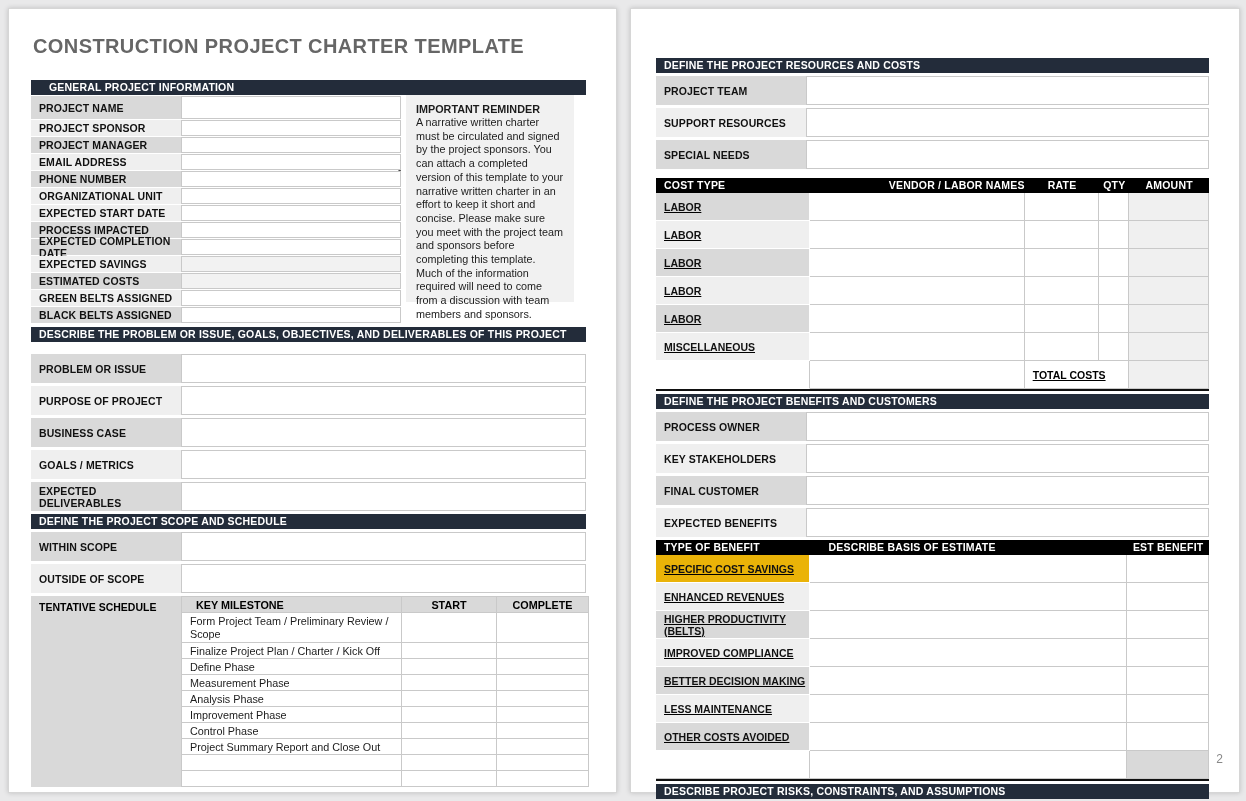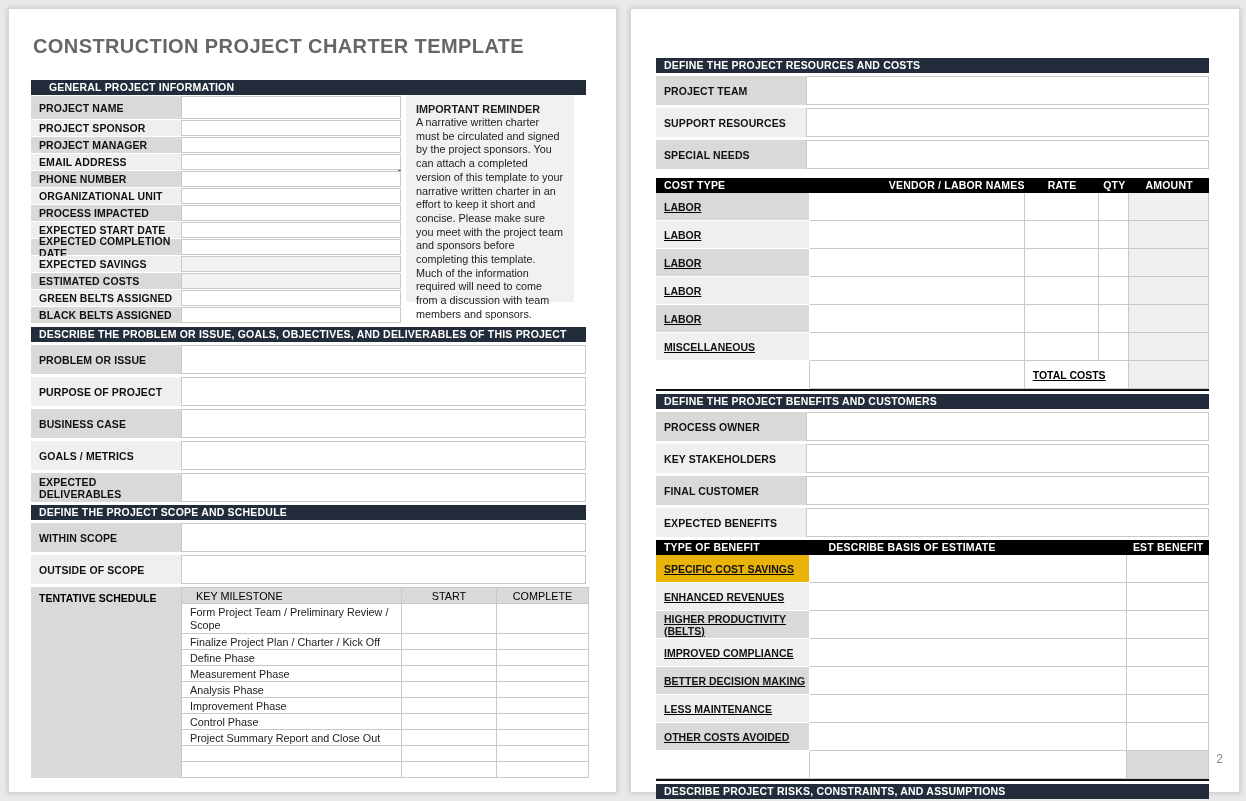--- a/index.html
+++ b/index.html
@@ -66,21 +66,21 @@
 
   
   .sched{display:flex;margin-bottom:0;}
   .sched-lbl{width:150px;background:#d9d9d9;box-sizing:border-box;
     font-weight:bold;font-size:10.5px;padding:5px 0 0 8px;flex-shrink:0;}
   .sched-tbl{flex:1;border-left:1px solid #c9c9c9;border-top:1px solid #c9c9c9;}
   .srow{display:flex;}
   .scell{box-sizing:border-box;border-right:1px solid #c9c9c9;
     border-bottom:1px solid #c9c9c9;font-size:10.8px;color:#1c1c1c;
     display:flex;align-items:center;}
-  .scell.head{background:#d9d9d9;font-weight:normal;color:#000;}
+  .scell.head{background:#d9d9d9;font-weight:bold;color:#000;}
   .s-ms{width:220px;padding-left:8px;}
   .s-st{width:95px;justify-content:center;}
   .s-co{width:92px;justify-content:center;}
   .srow{height:16px;}
   .srow.tall{height:30px;}
   .srow.tall .s-ms{line-height:1.2;}
 
   
   .blk-head{display:flex;background:#000000;height:15px;}
   .blk-head .hcell{color:#fff;font-weight:bold;font-size:10.5px;line-height:15px;
@@ -140,25 +140,25 @@
           </div>
         <div class="frow gi-row">
             <div class="lbl">PHONE NUMBER</div>
             <div class="val"></div>
           </div>
         <div class="frow gi-row">
             <div class="lbl lt">ORGANIZATIONAL UNIT</div>
             <div class="val"></div>
           </div>
         <div class="frow gi-row">
+            <div class="lbl lt">EXPECTED START DATE</div>
+            <div class="val"></div>
+          </div>
+        <div class="frow gi-row">
             <div class="lbl">PROCESS IMPACTED</div>
-            <div class="val"></div>
-          </div>
-        <div class="frow gi-row">
-            <div class="lbl lt">EXPECTED START DATE</div>
             <div class="val"></div>
           </div>
         <div class="frow gi-row">
             <div class="lbl">EXPECTED COMPLETION DATE</div>
             <div class="val"></div>
           </div>
         <div class="frow gi-row">
             <div class="lbl lt">EXPECTED SAVINGS</div>
             <div class="val shaded"></div>
           </div>
@@ -177,21 +177,21 @@
       </div>
       <span class="stray-dash">-</span>
       <div class="reminder">
         <h4>IMPORTANT REMINDER</h4>
         <p>A narrative written charter must be circulated and signed by the project sponsors. You can attach a completed version of this template to your narrative written charter in an effort to keep it short and concise. Please make sure you meet with the project team and sponsors before completing this template. Much of the information required will need to come from a discussion with team members and sponsors.</p>
       </div>
     </div>
 
     <div class="big" style="margin-top:4px;">
       <div class="sec-bar">DESCRIBE THE PROBLEM OR ISSUE, GOALS, OBJECTIVES, AND DELIVERABLES OF THIS PROJECT</div>
-      <div style="margin-top:3px;">
+      <div style="margin-top:12px;">
         <div class="frow32">
             <div class="lbl">PROBLEM OR ISSUE</div>
             <div class="val"></div>
           </div>
         <div class="frow32">
             <div class="lbl lt">PURPOSE OF PROJECT</div>
             <div class="val"></div>
           </div>
         <div class="frow32">
             <div class="lbl">BUSINESS CASE</div>

